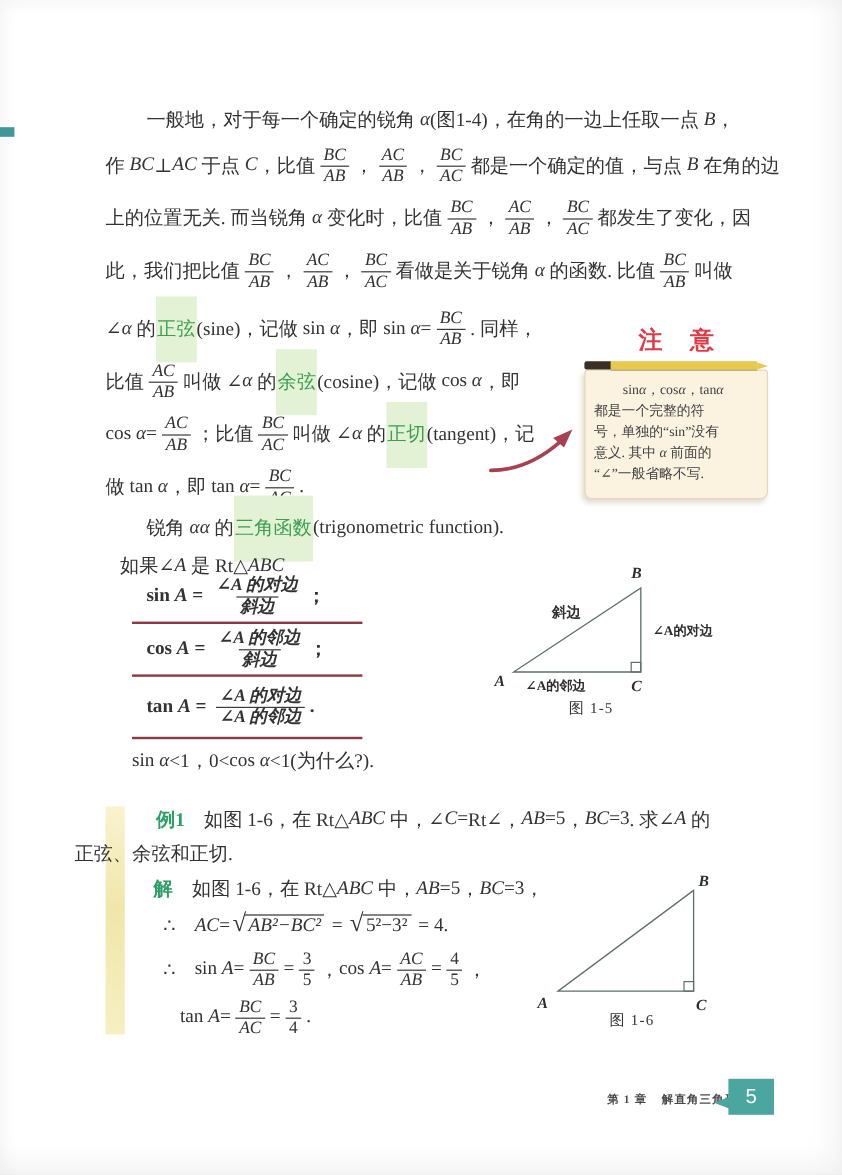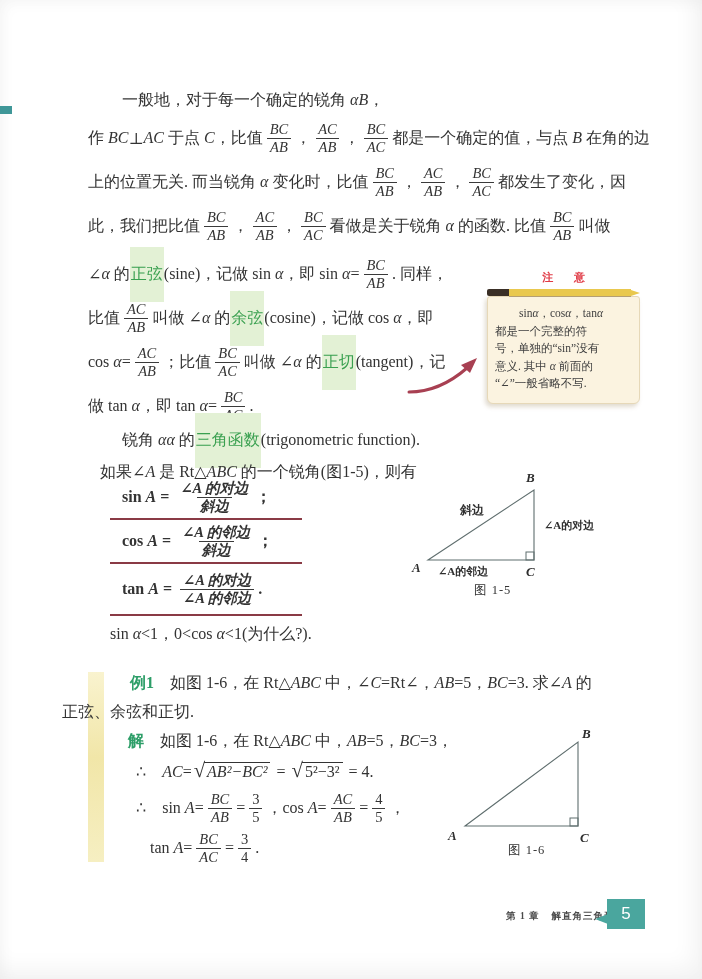--- a/index.html
+++ b/index.html
@@ -15,21 +15,21 @@
   .frac .num{padding:0 3px;}
   .frac .den{border-top:1.4px solid #3a3a3a;padding:0 3px;}
   .sqrt{display:inline-flex;align-items:flex-start;margin:0 2px;}
   .rad{font-size:1.3em;line-height:1;margin-right:-1px;transform:translateY(-2px);}
   .rbody{border-top:1.4px solid #333;padding:0 3px;}
   .para .line{height:44px;}
   .line.short{height:32px;}
   .indent{padding-left:34px;}
   
   .note{width:153px;}
-  .note-title{text-align:center;color:#e03a45;font-weight:bold;font-size:11px;letter-spacing:9px;padding-left:9px;}
+  .note-title{text-align:center;color:#e03a45;font-weight:bold;font-size:20px;letter-spacing:9px;padding-left:9px;}
   .pencil{display:flex;align-items:center;height:7px;margin-top:4px;}
   .p-tip{width:22px;height:7px;background:#3a2f26;border-radius:2px 0 0 2px;}
   .p-body{flex:1;height:7px;background:#e9c84e;box-shadow:0 1px 0 rgba(120,90,30,.45);}
   .p-point{width:0;height:0;border-top:3.5px solid transparent;border-bottom:3.5px solid transparent;border-left:9px solid #e9c84e;}
   .note-body{background:#fbf3e0;border:1px solid #e6d8b8;border-radius:3px 3px 6px 6px;
              box-shadow:-2px 3px 4px rgba(150,130,90,.28);padding:8px 7px 10px;margin-top:0;}
   .n-line{display:flex;align-items:center;white-space:pre;font-size:11.5px;line-height:17.5px;height:17.5px;color:#3f3f3f;}
   
   .f-row{display:flex;align-items:center;white-space:pre;font-size:16px;font-weight:bold;
          border-bottom:2px solid #8a3a45;height:42px;padding-left:12px;width:180px;}
@@ -52,21 +52,21 @@
   .note-arrow{overflow:visible;}
 </style>
 </head>
 <body>
 
 <div class="page">
 
   <div class="abs chapter-tab" style="left:0;top:106px;"></div>
 
   <div class="abs para" style="left:88px;top:84px;width:556px;">
-    <div class="line short indent"><span class="ct">一般地，对于每一个确定的锐角 </span><span class="mv">α</span><span class="mv">B</span><span class="ct">，</span></div>
+    <div class="line short indent"><span class="ct">一般地，对于每一个确定的锐角 </span><span class="mv">α</span><span class="ct">(图1-4)，在角的一边上任取一点 </span><span class="mv">B</span><span class="ct">，</span></div>
     <div class="line"><span class="ct">作 </span><span class="mv">BC</span><span class="rv">⊥</span><span class="mv">AC</span><span class="ct"> 于点 </span><span class="mv">C</span><span class="ct">，比值</span><span class="frac"><span class="num mv">BC</span><span class="den mv">AB</span></span><span class="ct">，</span><span class="frac"><span class="num mv">AC</span><span class="den mv">AB</span></span><span class="ct">，</span><span class="frac"><span class="num mv">BC</span><span class="den mv">AC</span></span><span class="ct">都是一个确定的值，与点 </span><span class="mv">B</span><span class="ct"> 在角的边</span></div>
     <div class="line"><span class="ct">上的位置无关. 而当锐角 </span><span class="mv">α</span><span class="ct"> 变化时，比值</span><span class="frac"><span class="num mv">BC</span><span class="den mv">AB</span></span><span class="ct">，</span><span class="frac"><span class="num mv">AC</span><span class="den mv">AB</span></span><span class="ct">，</span><span class="frac"><span class="num mv">BC</span><span class="den mv">AC</span></span><span class="ct">都发生了变化，因</span></div>
     <div class="line"><span class="ct">此，我们把比值</span><span class="frac"><span class="num mv">BC</span><span class="den mv">AB</span></span><span class="ct">，</span><span class="frac"><span class="num mv">AC</span><span class="den mv">AB</span></span><span class="ct">，</span><span class="frac"><span class="num mv">BC</span><span class="den mv">AC</span></span><span class="ct">看做是关于锐角 </span><span class="mv">α</span><span class="ct"> 的函数. 比值</span><span class="frac"><span class="num mv">BC</span><span class="den mv">AB</span></span><span class="ct">叫做</span></div>
   </div>
 
   <div class="abs para" style="left:88px;top:252px;width:402px;">
     <div class="line"><span class="ct">∠</span><span class="mv">α</span><span class="ct"> 的</span><span class="hl">正弦</span><span class="ct">(sine)，记做 </span><span class="rv">sin </span><span class="mv">α</span><span class="ct">，即 </span><span class="rv">sin </span><span class="mv">α</span><span class="rv">=</span><span class="frac"><span class="num mv">BC</span><span class="den mv">AB</span></span><span class="ct">. 同样，</span></div>
     <div class="line"><span class="ct">比值</span><span class="frac"><span class="num mv">AC</span><span class="den mv">AB</span></span><span class="ct">叫做 ∠</span><span class="mv">α</span><span class="ct"> 的</span><span class="hl">余弦</span><span class="ct">(cosine)，记做 </span><span class="rv">cos </span><span class="mv">α</span><span class="ct">，即</span></div>
     <div class="line"><span class="rv">cos </span><span class="mv">α</span><span class="rv">=</span><span class="frac"><span class="num mv">AC</span><span class="den mv">AB</span></span><span class="ct">；比值</span><span class="frac"><span class="num mv">BC</span><span class="den mv">AC</span></span><span class="ct">叫做 ∠</span><span class="mv">α</span><span class="ct"> 的</span><span class="hl">正切</span><span class="ct">(tangent)，记</span></div>
     <div class="line"><span class="ct">做 </span><span class="rv">tan </span><span class="mv">α</span><span class="ct">，即 </span><span class="rv">tan </span><span class="mv">α</span><span class="rv">=</span><span class="frac"><span class="num mv">BC</span><span class="den mv">AC</span></span><span class="ct">.</span></div>
@@ -88,21 +88,21 @@
     </div>
   </div>
 
   <svg class="abs note-arrow" style="left:405px;top:352px;" width="80" height="44" viewBox="0 0 80 44">
     <path d="M4 40 C 26 40, 46 30, 62 16" stroke="#a84052" stroke-width="3" fill="none" stroke-linecap="round"></path>
     <path d="M72 6 L56 13 L65 21 Z" fill="#a84052"></path>
   </svg>
 
   <div class="abs para" style="left:88px;top:424px;width:560px;">
     <div class="line short indent"><span class="ct">锐角 </span><span class="mv">α</span><span class="mv">α</span><span class="ct"> 的</span><span class="hl">三角函数</span><span class="ct">(trigonometric function).</span></div>
-    <div class="line short" style="padding-left:12px;"><span class="ct">如果∠</span><span class="mv">A</span><span class="ct"> 是 Rt△</span><span class="mv">ABC</span><span class="ct"> 的一个锐角(图1-5)，则有</span></div>
+    <div class="line short" style="padding-left:12px;"><span class="ct">如果∠</span><span class="mv">A</span><span class="ct"> 是 Rt△</span><span class="mv">ABC</span></div>
   </div>
 
   <div class="abs" style="left:110px;top:476px;">
     <div class="f-row"><span class="rv">sin </span><span class="mv">A</span><span class="rv"> = </span><span class="frac"><span class="num mv"><span class="mv">∠A</span><span class="ct"> 的对边</span></span><span class="den mv"><span class="ct">斜边</span></span></span><span class="ct">；</span></div>
     <div class="f-row"><span class="rv">cos </span><span class="mv">A</span><span class="rv"> = </span><span class="frac"><span class="num mv"><span class="mv">∠A</span><span class="ct"> 的邻边</span></span><span class="den mv"><span class="ct">斜边</span></span></span><span class="ct">；</span></div>
     <div class="f-row"><span class="rv">tan </span><span class="mv">A</span><span class="rv"> = </span><span class="frac"><span class="num mv"><span class="mv">∠A</span><span class="ct"> 的对边</span></span><span class="den mv"><span class="mv">∠A</span><span class="ct"> 的邻边</span></span></span><span class="ct">.</span></div>
   </div>
 
   <div class="abs" style="left:398px;top:462px;width:250px;height:140px;">
     <svg width="250" height="140" viewBox="0 0 250 140">

